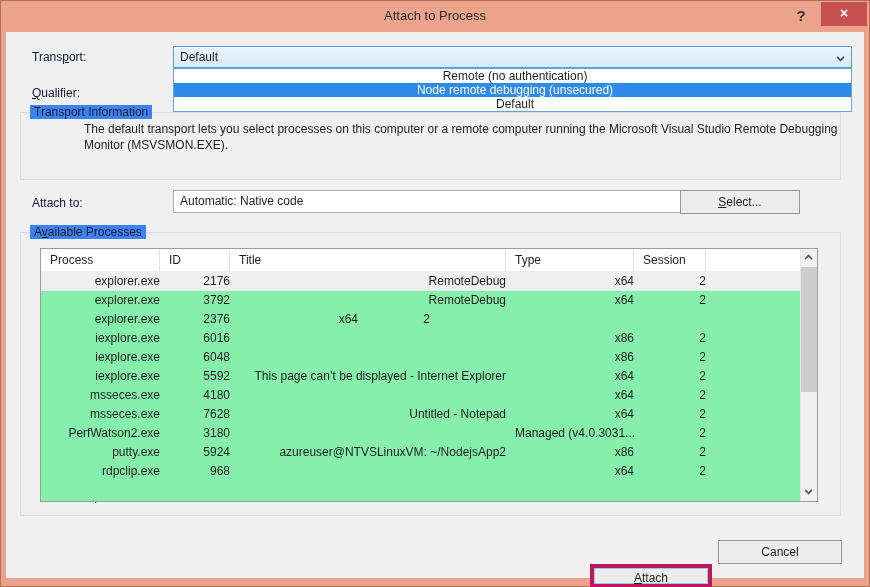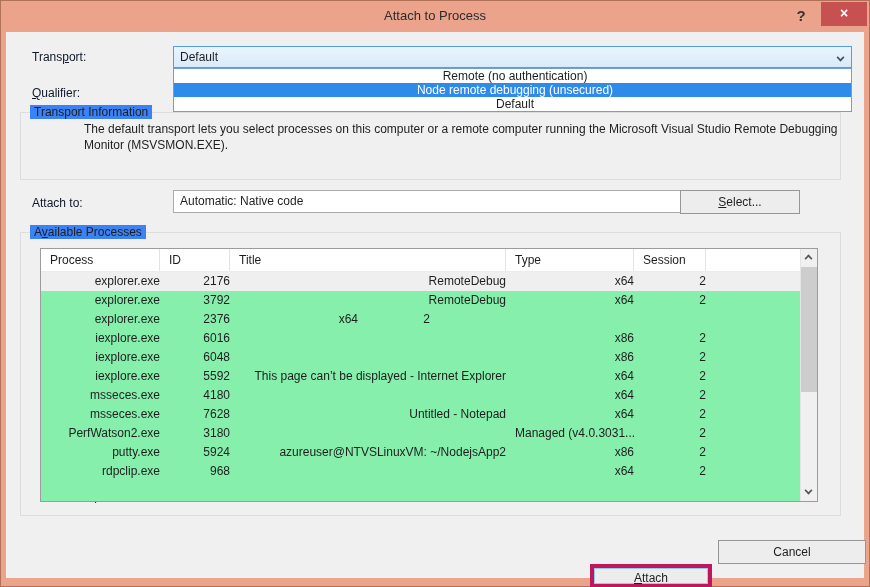--- a/index.html
+++ b/index.html
@@ -52,21 +52,21 @@
   .attachbox { position:absolute; left:173px; top:190px; width:539px; height:23px; background:#fff;
                border:1px solid #ababab; line-height:21px; padding-left:6px; }
 
   
   .btn { position:absolute; background:#ededed; border:1px solid #969696; text-align:center;
          font-size:12px; color:#1e1e1e; }
   #btn-select  { left:680px; top:190px; width:120px; height:24px; line-height:22px; }
   #btn-refresh { left:697px; top:484px; width:125px; height:24px; line-height:22px; }
   #btn-attach  { left:590px; top:564px; width:122px; height:24px; line-height:20px;
                  border:4px solid #be185d; box-shadow:inset 0 0 0 1px #9cc9ef; }
-  #btn-cancel  { left:718px; top:540px; width:148px; height:24px; line-height:22px; }
+  #btn-cancel  { left:718px; top:540px; width:124px; height:24px; line-height:22px; }
 
   
   .plist { position:absolute; left:40px; top:248px; width:778px; height:254px; background:#86efac;
            border:1px solid #9c9c9c; overflow:hidden; z-index:2; }
   .lheader { display:flex; height:23px; background:#fff; border-bottom:1px solid #ececec; }
   .hcell { border-right:1px solid #e3e3e3; padding-left:9px; line-height:22px; white-space:nowrap;
            overflow:hidden; color:#1e1e1e; }
   .rows-host { position:absolute; left:0; top:23px; right:17px; bottom:0; overflow:hidden; }
   .trow { display:flex; height:19px; }
   .trow.sel { background:#efefef; }

